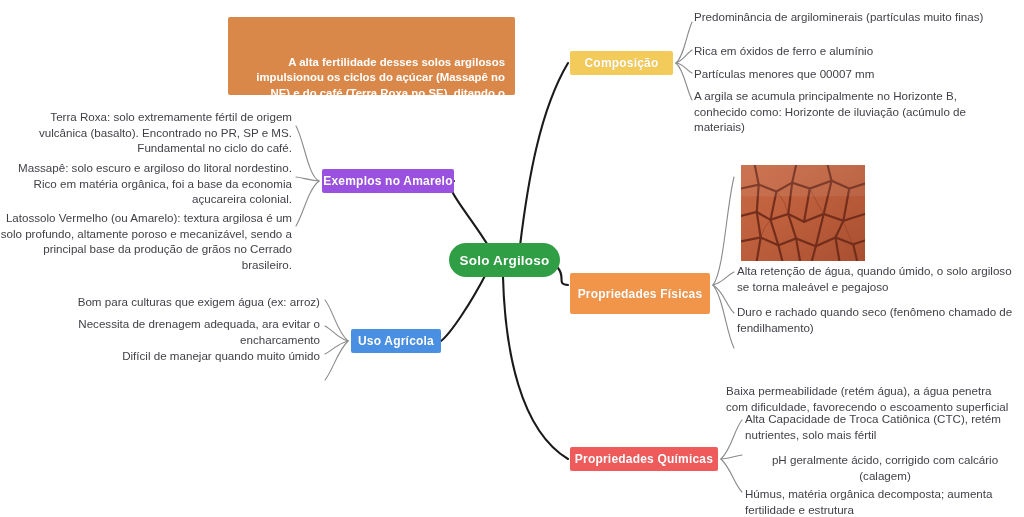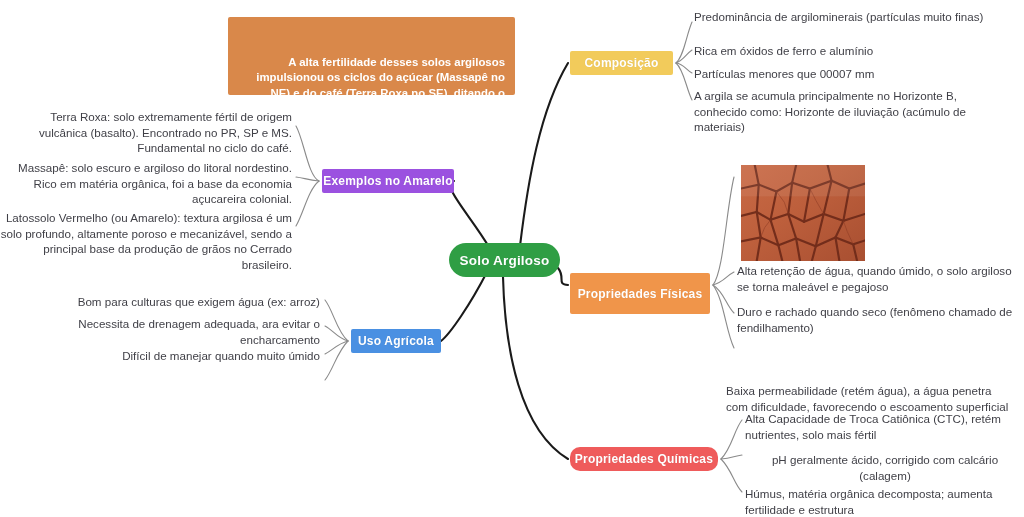--- a/index.html
+++ b/index.html
@@ -37,21 +37,21 @@
   .node > span{position:relative;z-index:2;}
 
   #node-central{
     left:449px;top:243px;width:111px;height:34px;
     background:#2f9e44;border-radius:18px;font-size:13.5px;
   }
   #node-central .hatch{border-radius:18px;}
 
   #node-composicao{left:570px;top:51px;width:103px;height:24px;background:#f2cb5b;font-size:12px;border-radius:2px;}
   #node-fisicas{left:570px;top:273px;width:140px;height:41px;background:#f0954a;font-size:12px;border-radius:2px;}
-  #node-quimicas{left:570px;top:447px;width:148px;height:24px;background:#ef5b5b;font-size:12px;border-radius:10px;}
+  #node-quimicas{left:570px;top:447px;width:148px;height:24px;background:#ef5b5b;font-size:12px;border-radius:2px;}
   #node-exemplos{left:322px;top:169px;width:132px;height:24px;background:#9b51e0;font-size:12px;border-radius:2px;}
   #node-uso{left:351px;top:329px;width:90px;height:24px;background:#4a90e2;font-size:12px;border-radius:2px;}
 
   
   .leaf{
     position:absolute;
     font-size:11.6px;
     line-height:1.34;
     color:#3f3f46;
     white-space:pre-line;

